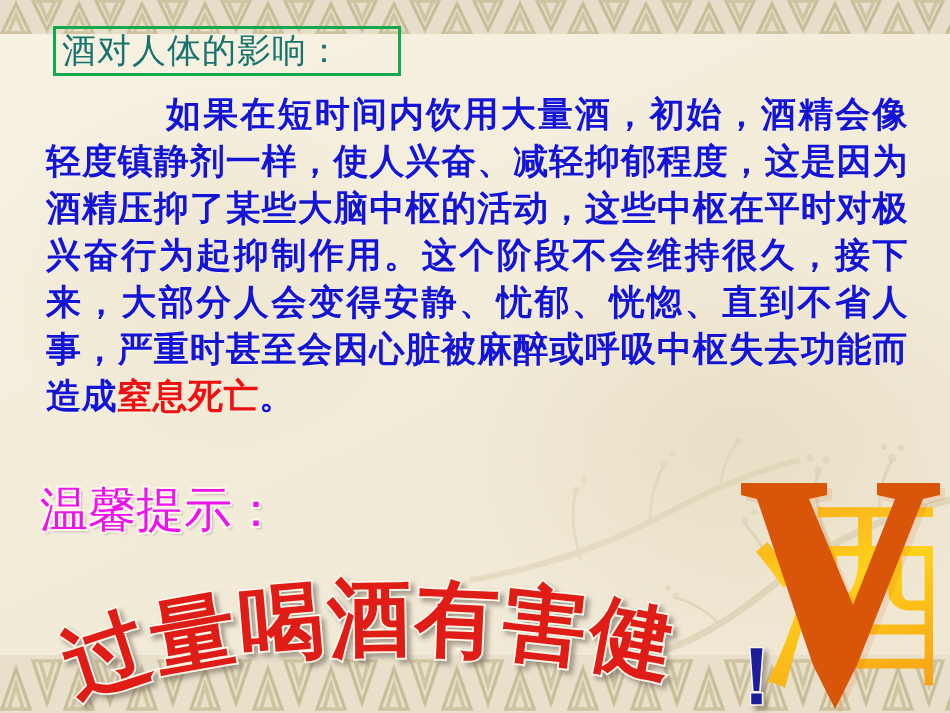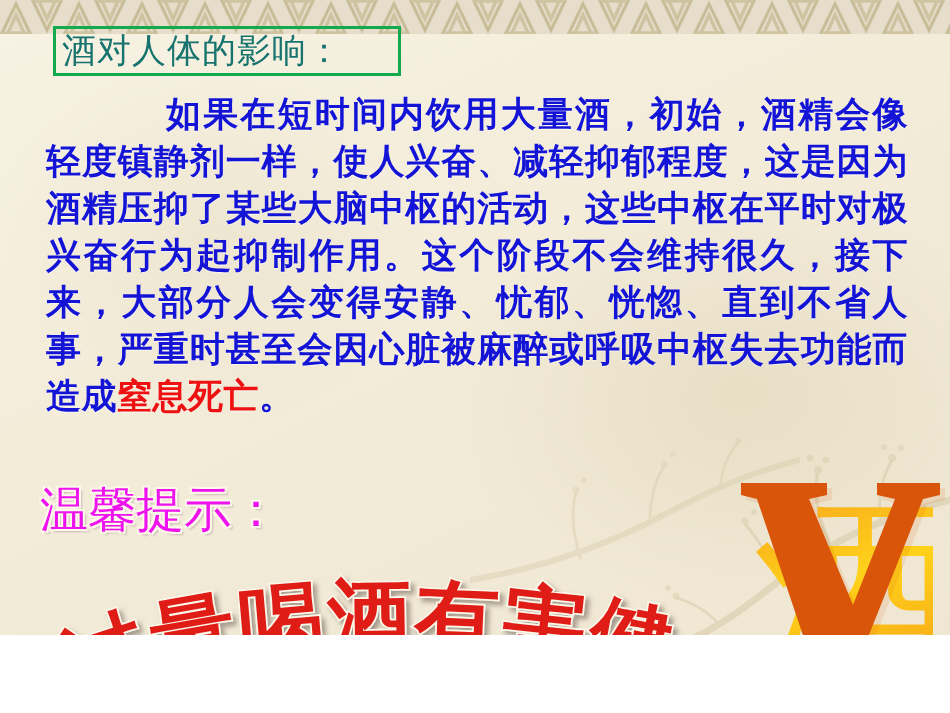--- a/index.html
+++ b/index.html
@@ -3,21 +3,21 @@
 <meta charset="utf-8">
 <style>
   html, body {
     margin: 0;
     padding: 0;
     background: #ffffff;
   }
   #slide {
     position: relative;
     width: 950px;
-    height: 635px;
+    height: 713px;
     overflow: hidden;
     background: #f4eedc;
     font-family: "DejaVu Sans", "Liberation Sans", sans-serif;
   }
 
   
   .bg-base {
     position: absolute;
     inset: 0;
     background:

